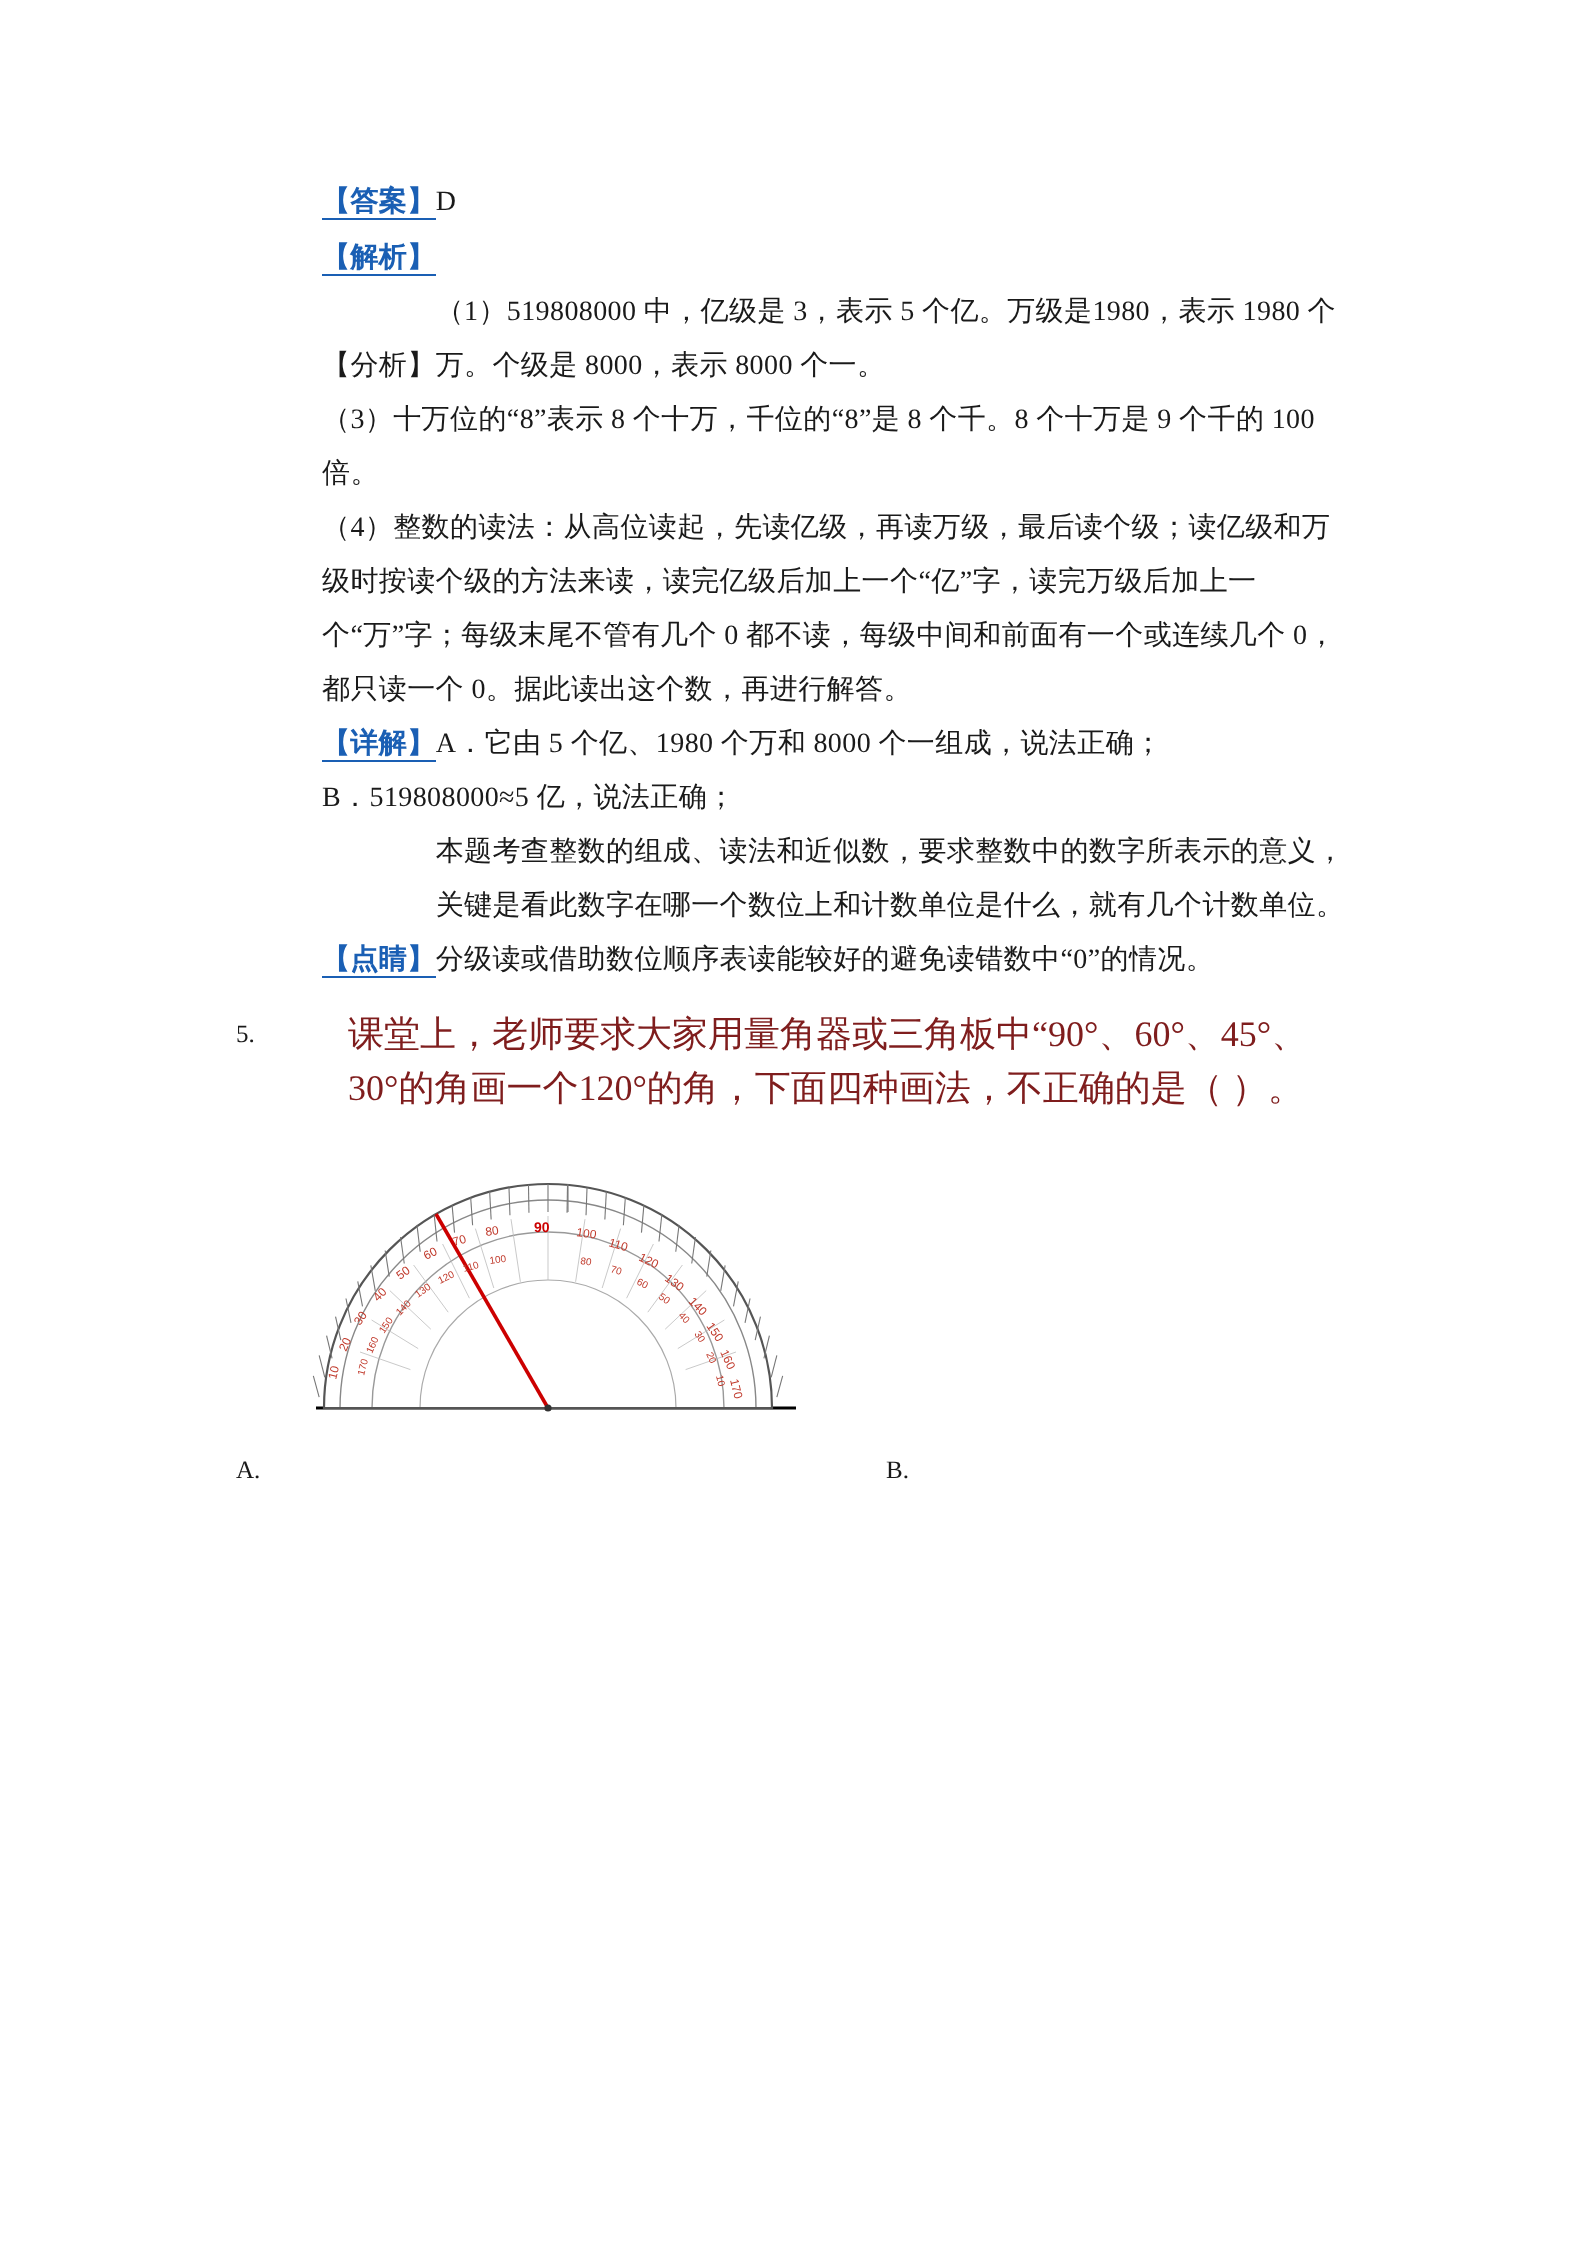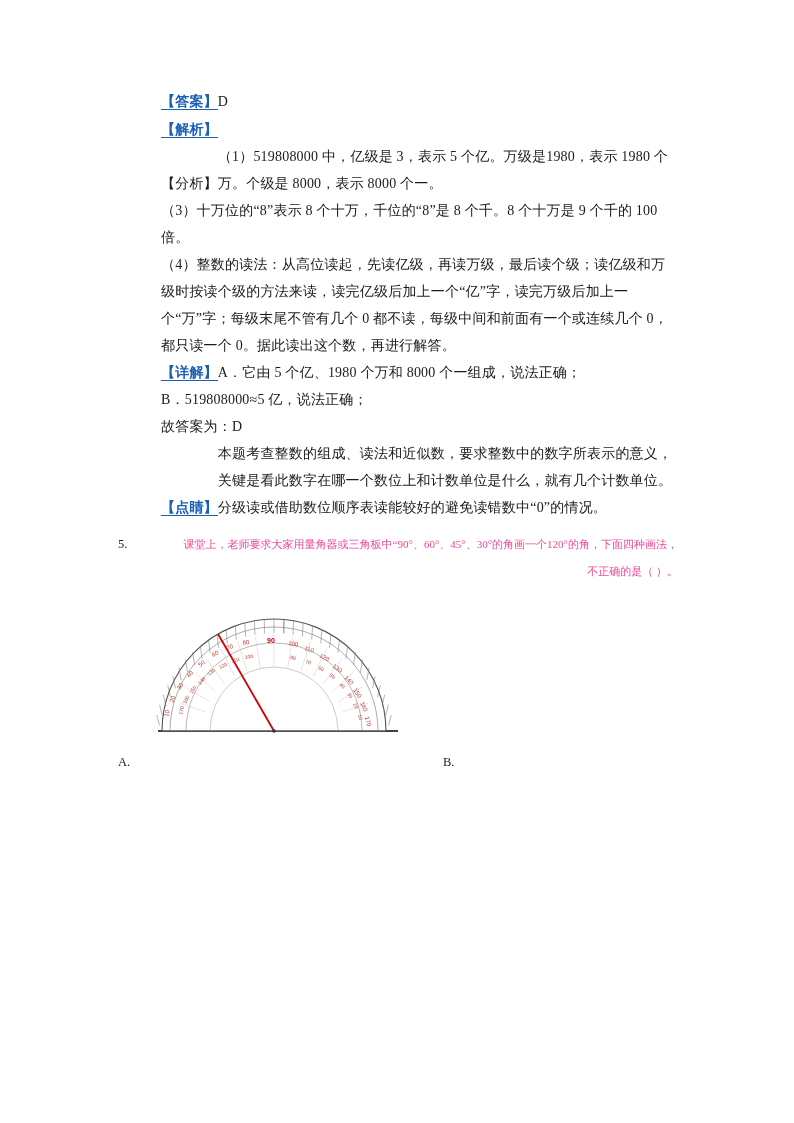--- a/index.html
+++ b/index.html
@@ -59,24 +59,23 @@
     margin-top: 10px;
   }
   .q5-num {
     flex: 0 0 56px;
     font-size: 12.5px;
     line-height: 27px;
     color: #1a1a1a;
   }
   .q5-text {
     flex: 1 1 auto;
-    font-size: 11px;
+    font-size: 18px;
     line-height: 27px;
-    color: #ec4899;
-    text-align: right;
+    color: #7f1d1d;
   }
   .figure-area {
     position: relative;
     height: 160px;
     margin-top: 10px;
   }
   .protractor-wrap {
     position: absolute;
     left: 30px;
     top: 0;
@@ -125,21 +124,20 @@
 
     <div class="row line">
       <span class="label"><span class="tag-underline">【详解】</span></span>
       <span class="body">A．它由 5 个亿、1980 个万和 8000 个一组成，说法正确；</span>
     </div>
 
     <div class="line"><span>B．519808000≈5 亿，说法正确；</span></div>
 
 
 
-    <div class="line"><span>故答案为：D</span></div>
 
     <div class="row line">
       <span class="label"><span class="tag-underline">【点睛】</span></span>
       <span class="body">本题考查整数的组成、读法和近似数，要求整数中的数字所表示的意义，关键是看此数字在哪一个数位上和计数单位是什么，就有几个计数单位。分级读或借助数位顺序表读能较好的避免读错数中“0”的情况。</span>
     </div>
 
     <div class="q5">
       <div class="q5-num">5.</div>
       <div class="q5-text">课堂上，老师要求大家用量角器或三角板中“90°、60°、45°、30°的角画一个120°的角，下面四种画法，不正确的是（        ）。</div>
     </div>

